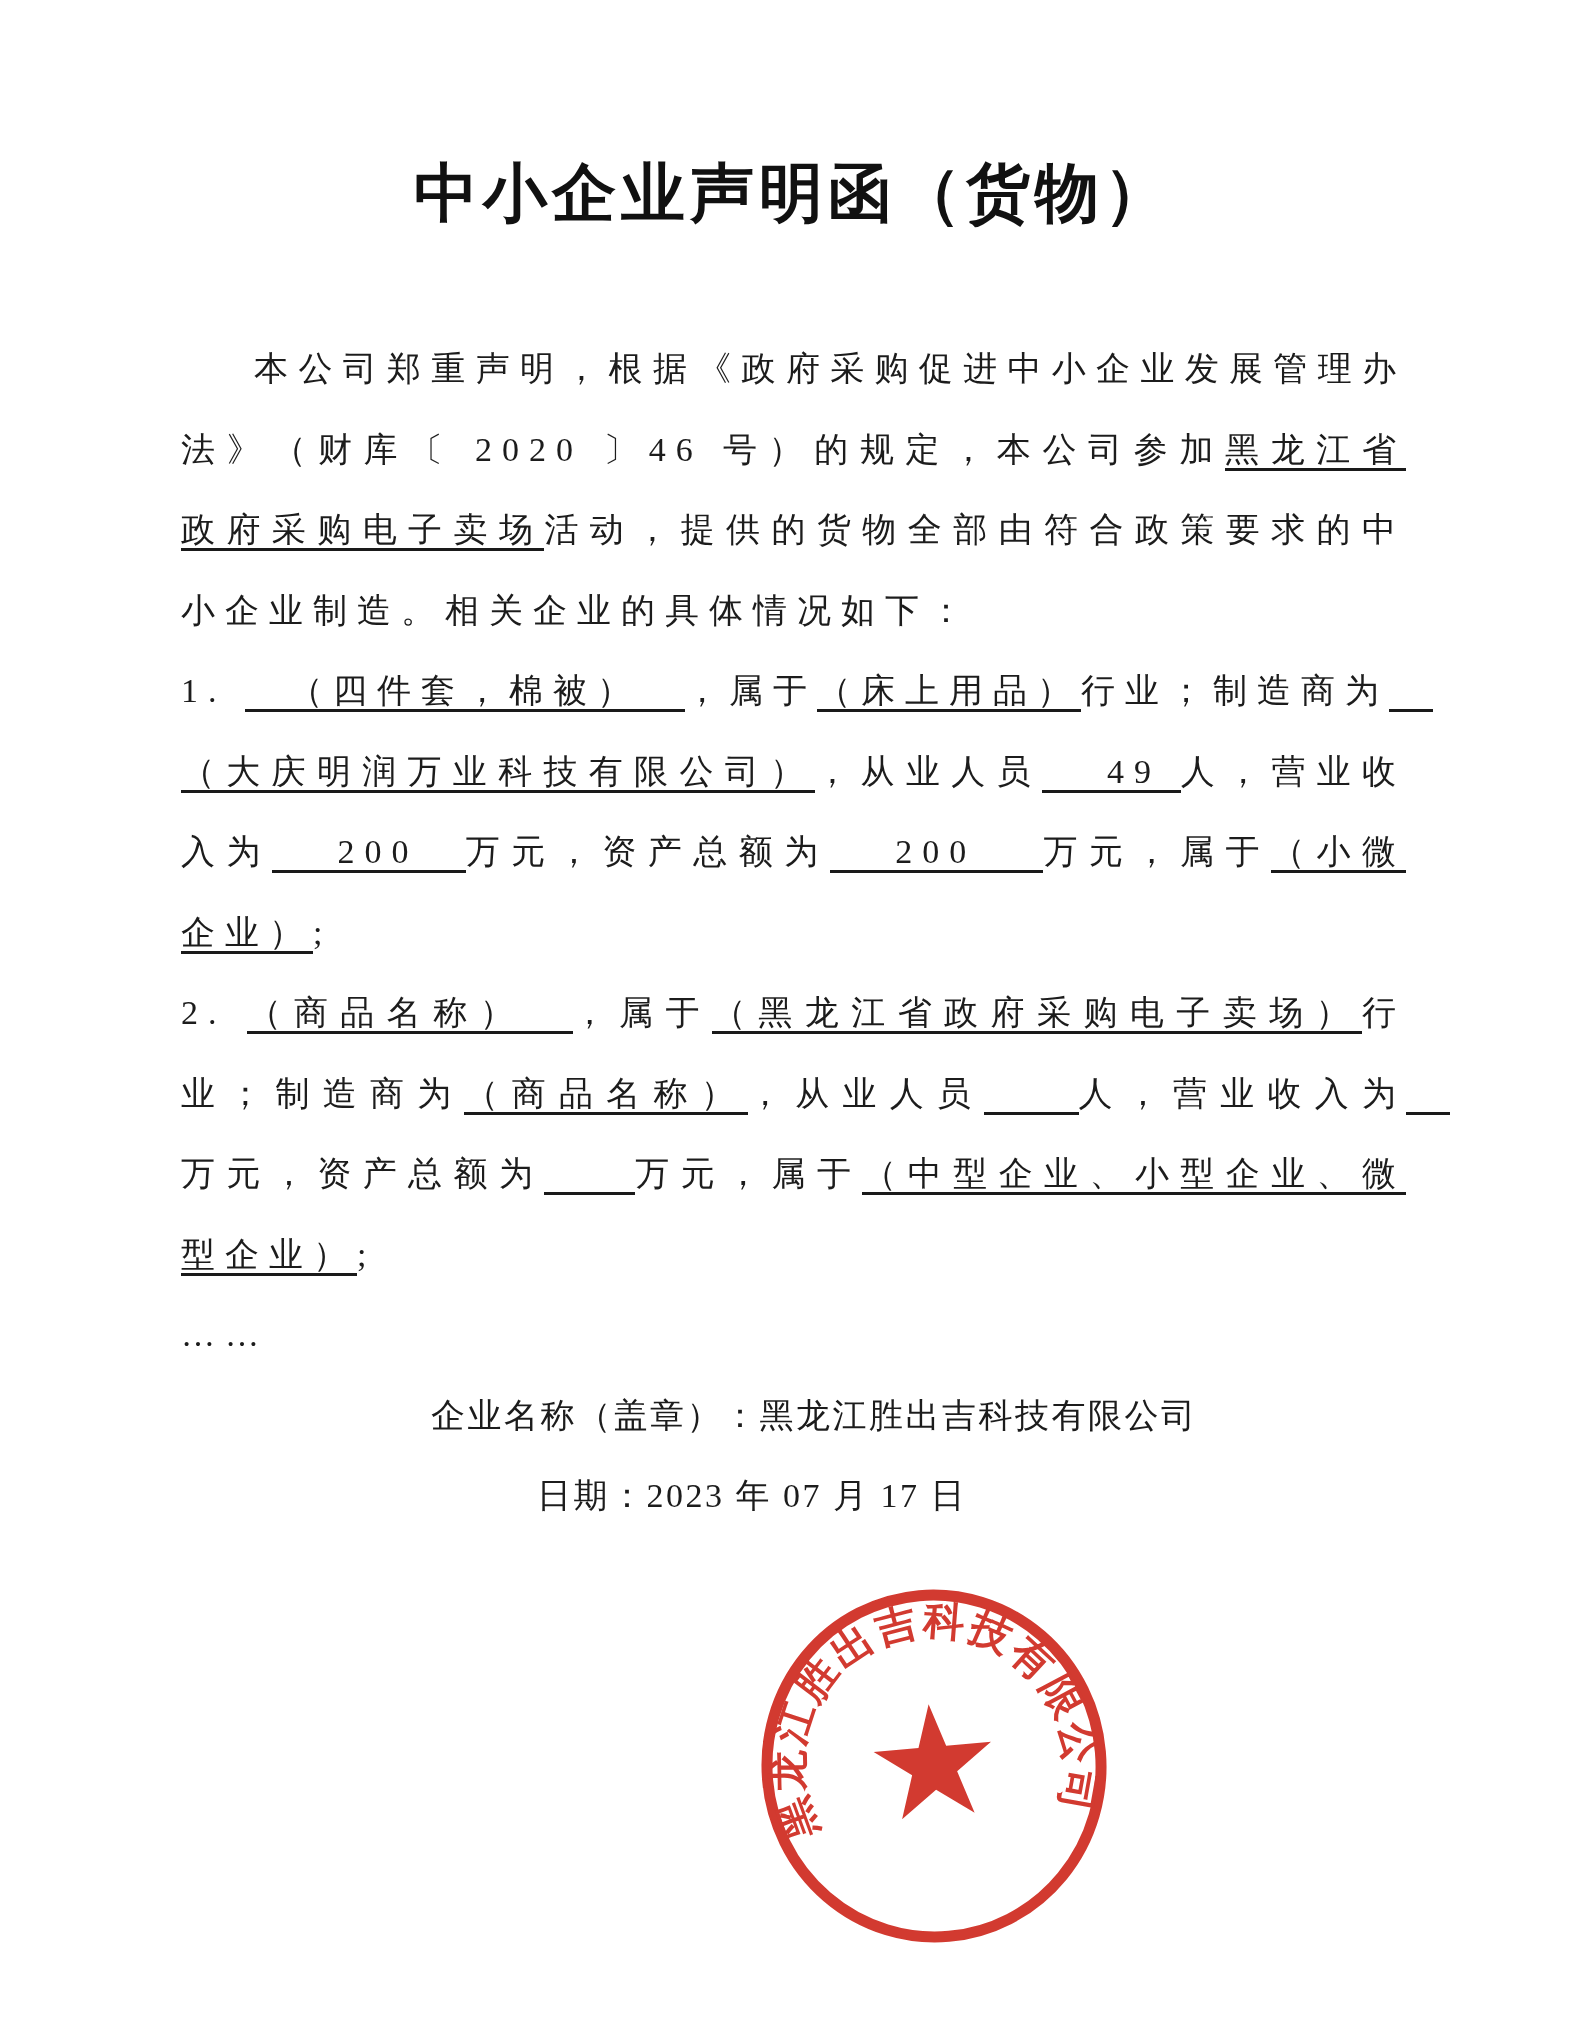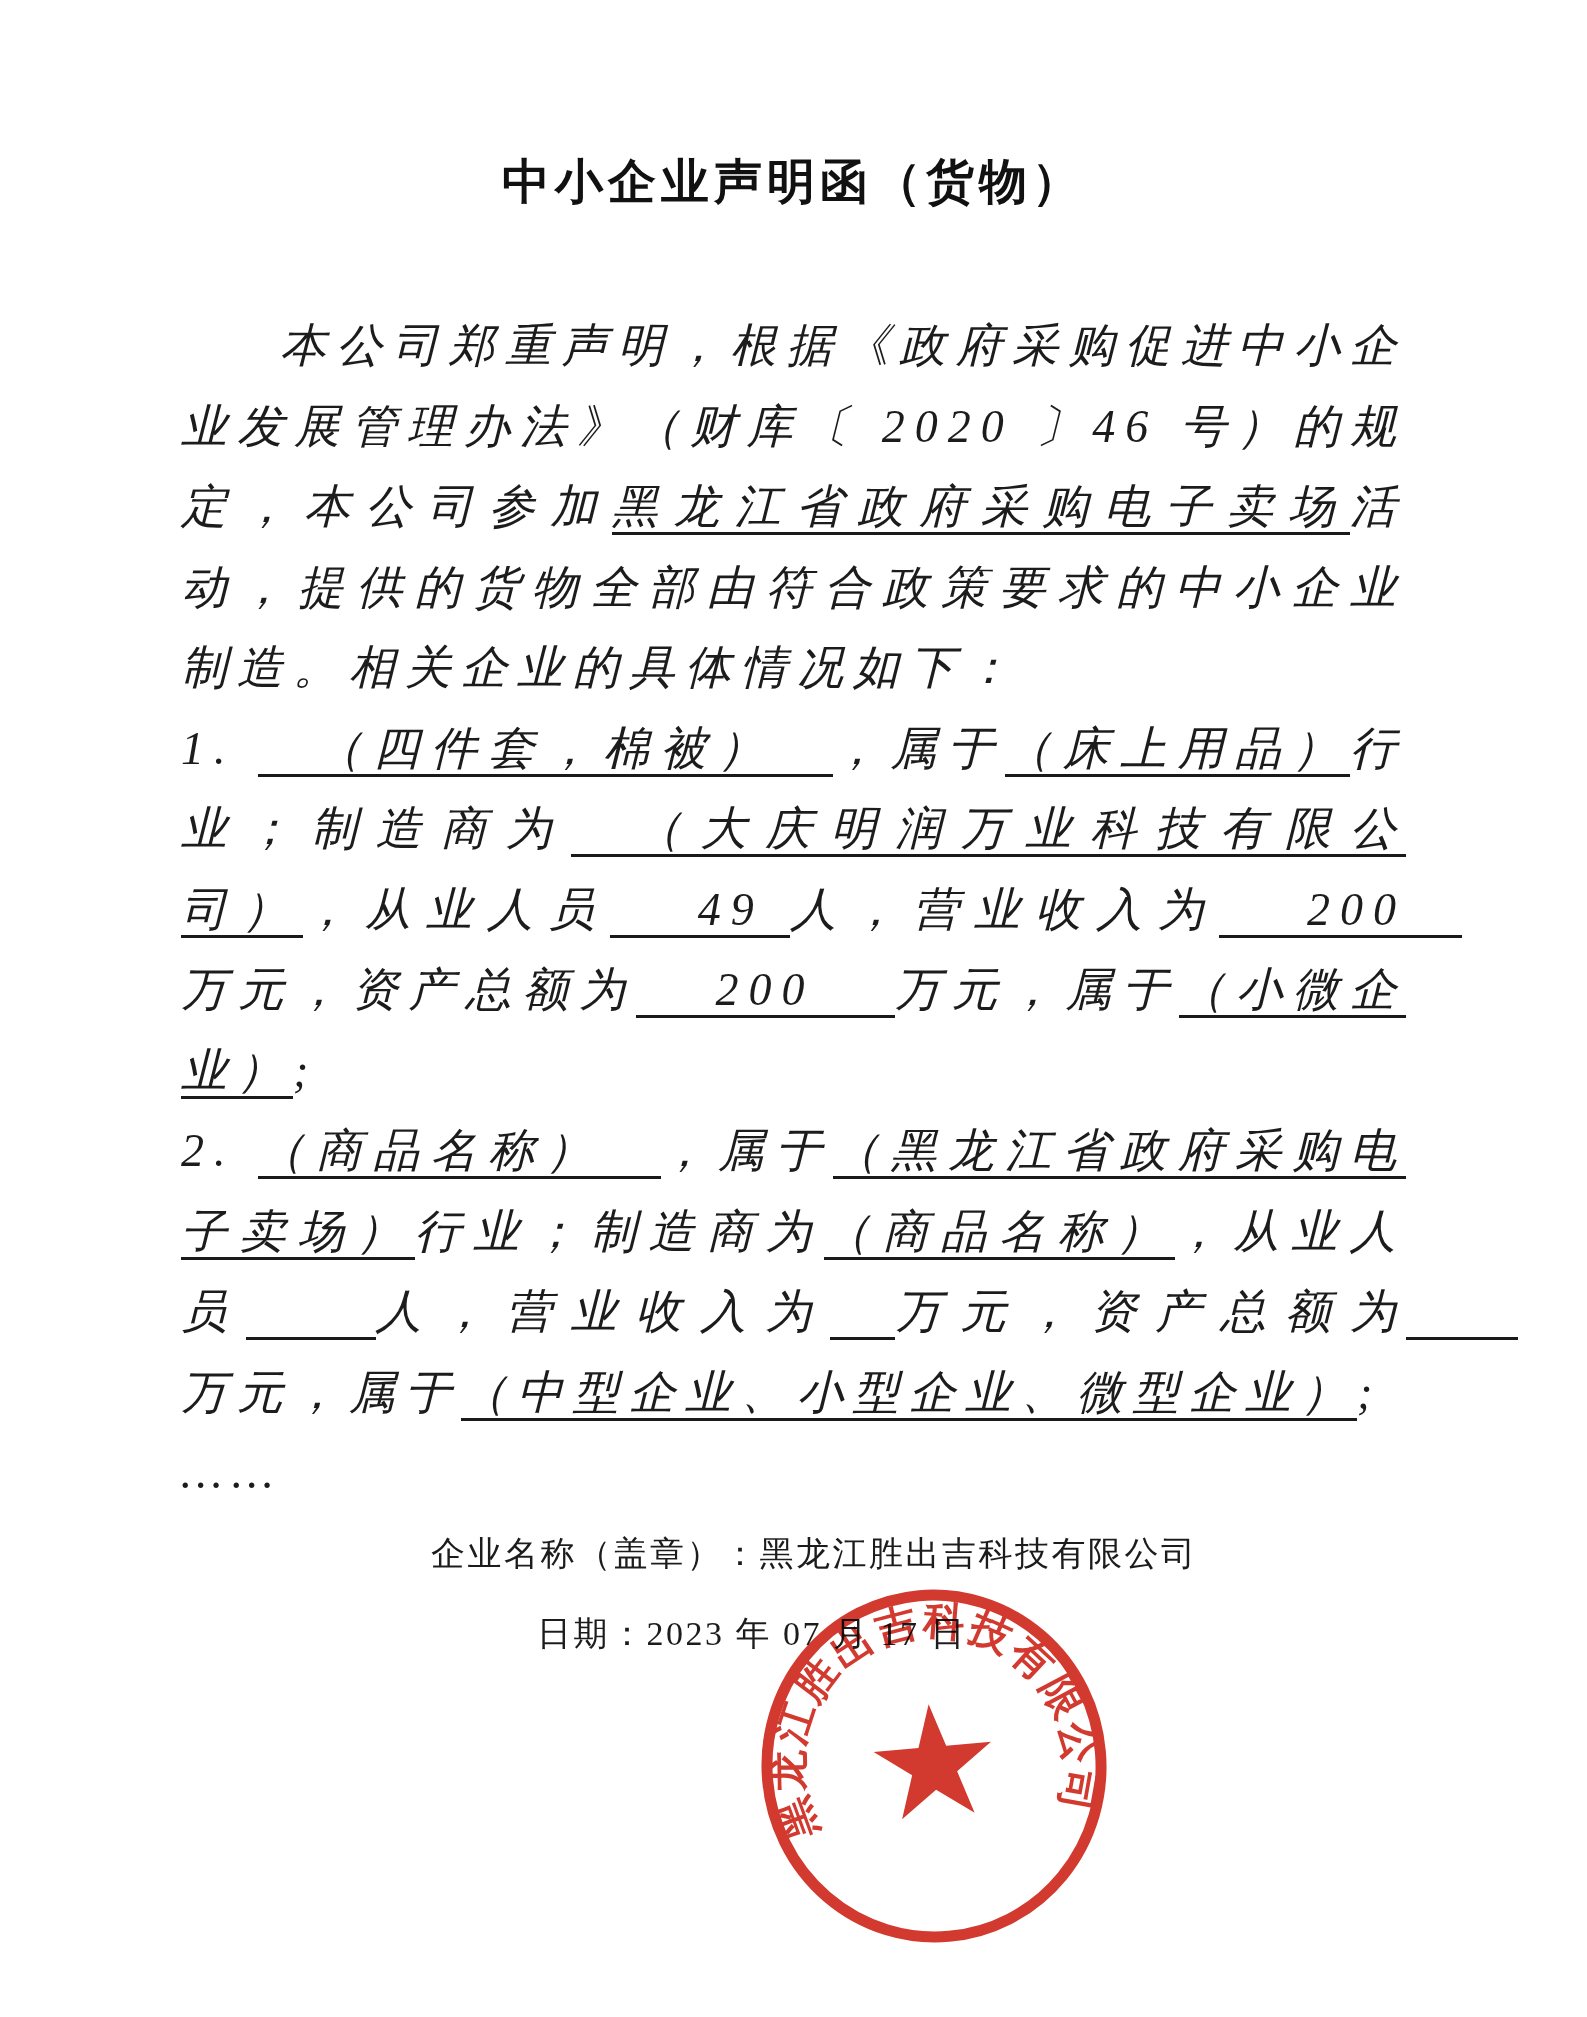--- a/index.html
+++ b/index.html
@@ -9,34 +9,33 @@
     width:1587px; height:2017px;
     margin:0 auto;
     background:#ffffff;
     overflow:hidden;
     font-family:"Liberation Serif", serif;
     color:#1c1c1c;
   }
   .doc-title {
     padding-top:150px;
     text-align:center;
-    font-size:48px;
+    font-size:64px;
     font-weight:700;
     letter-spacing:5px;
     color:#111;
     font-family:"Liberation Sans", sans-serif;
   }
   .doc-body {
     width:1225px;
     margin:92px auto 0;
-    font-size:46px;
+    font-size:34px;
     line-height:80.5px;
     text-align:justify;
     letter-spacing:10px;
-    font-style:italic;
   }
   .para { margin:0; }
   .para.indent { text-indent:2.15em; }
   .para.flush { text-indent:0; }
   .u { border-bottom:3px solid #1a1a1a; }
   .sign-line {
     width:1225px; margin:0 auto;
     font-size:34px; line-height:80.5px;
     letter-spacing:2.5px;
     text-align:left;

